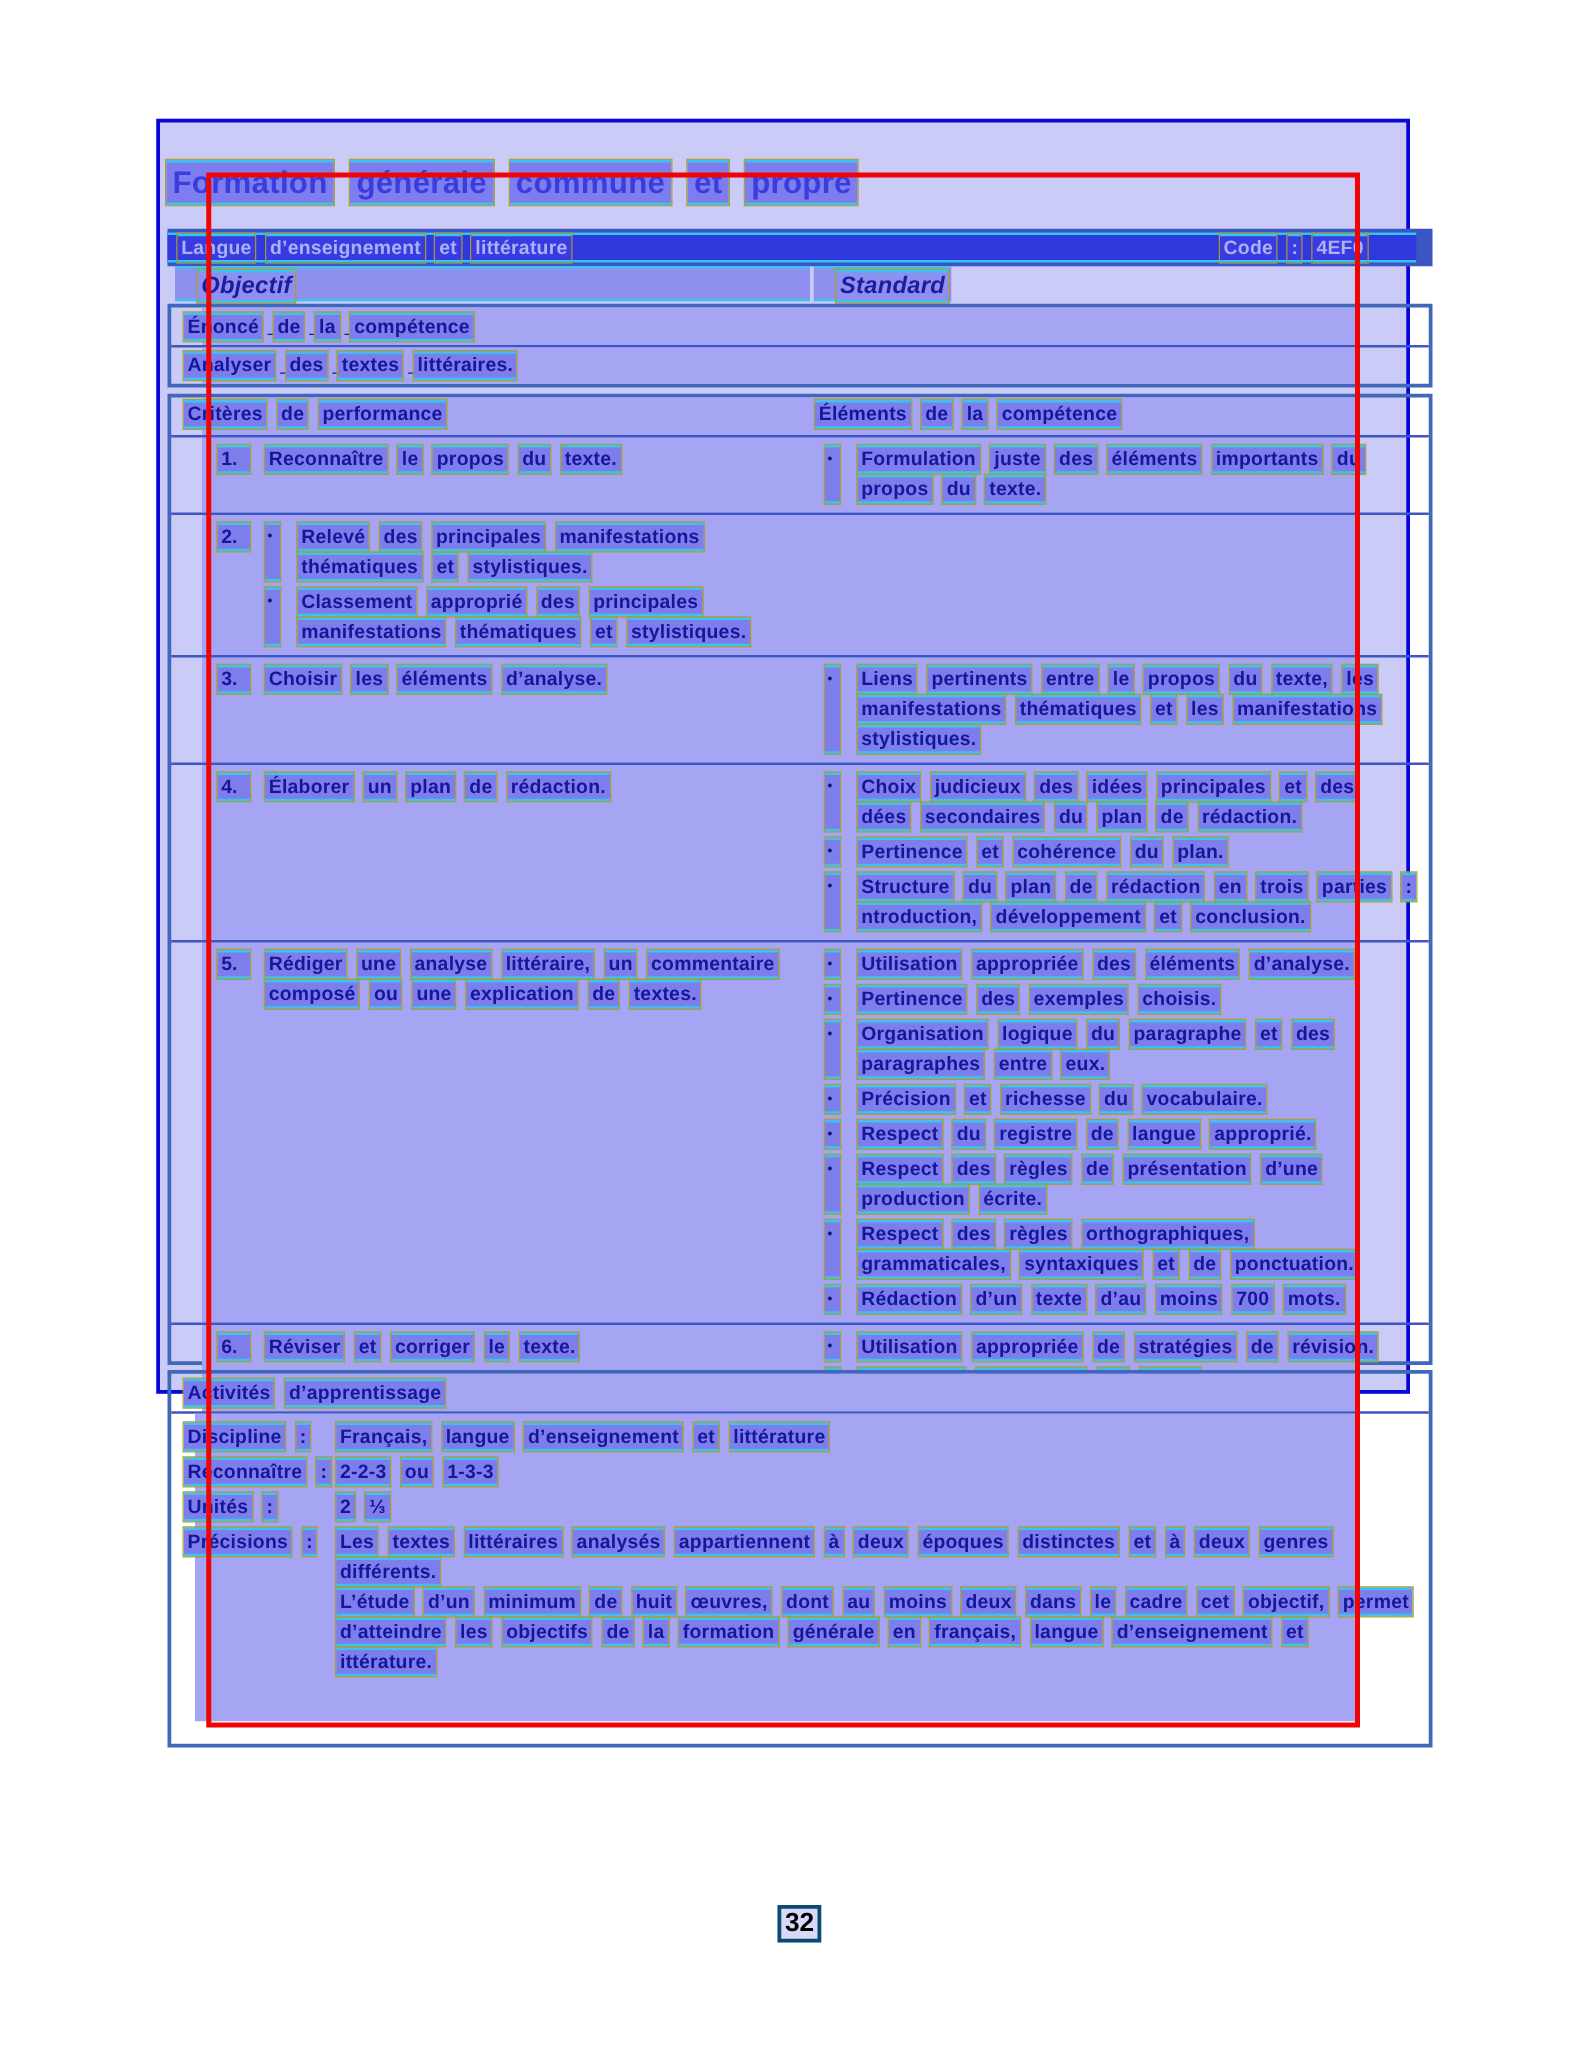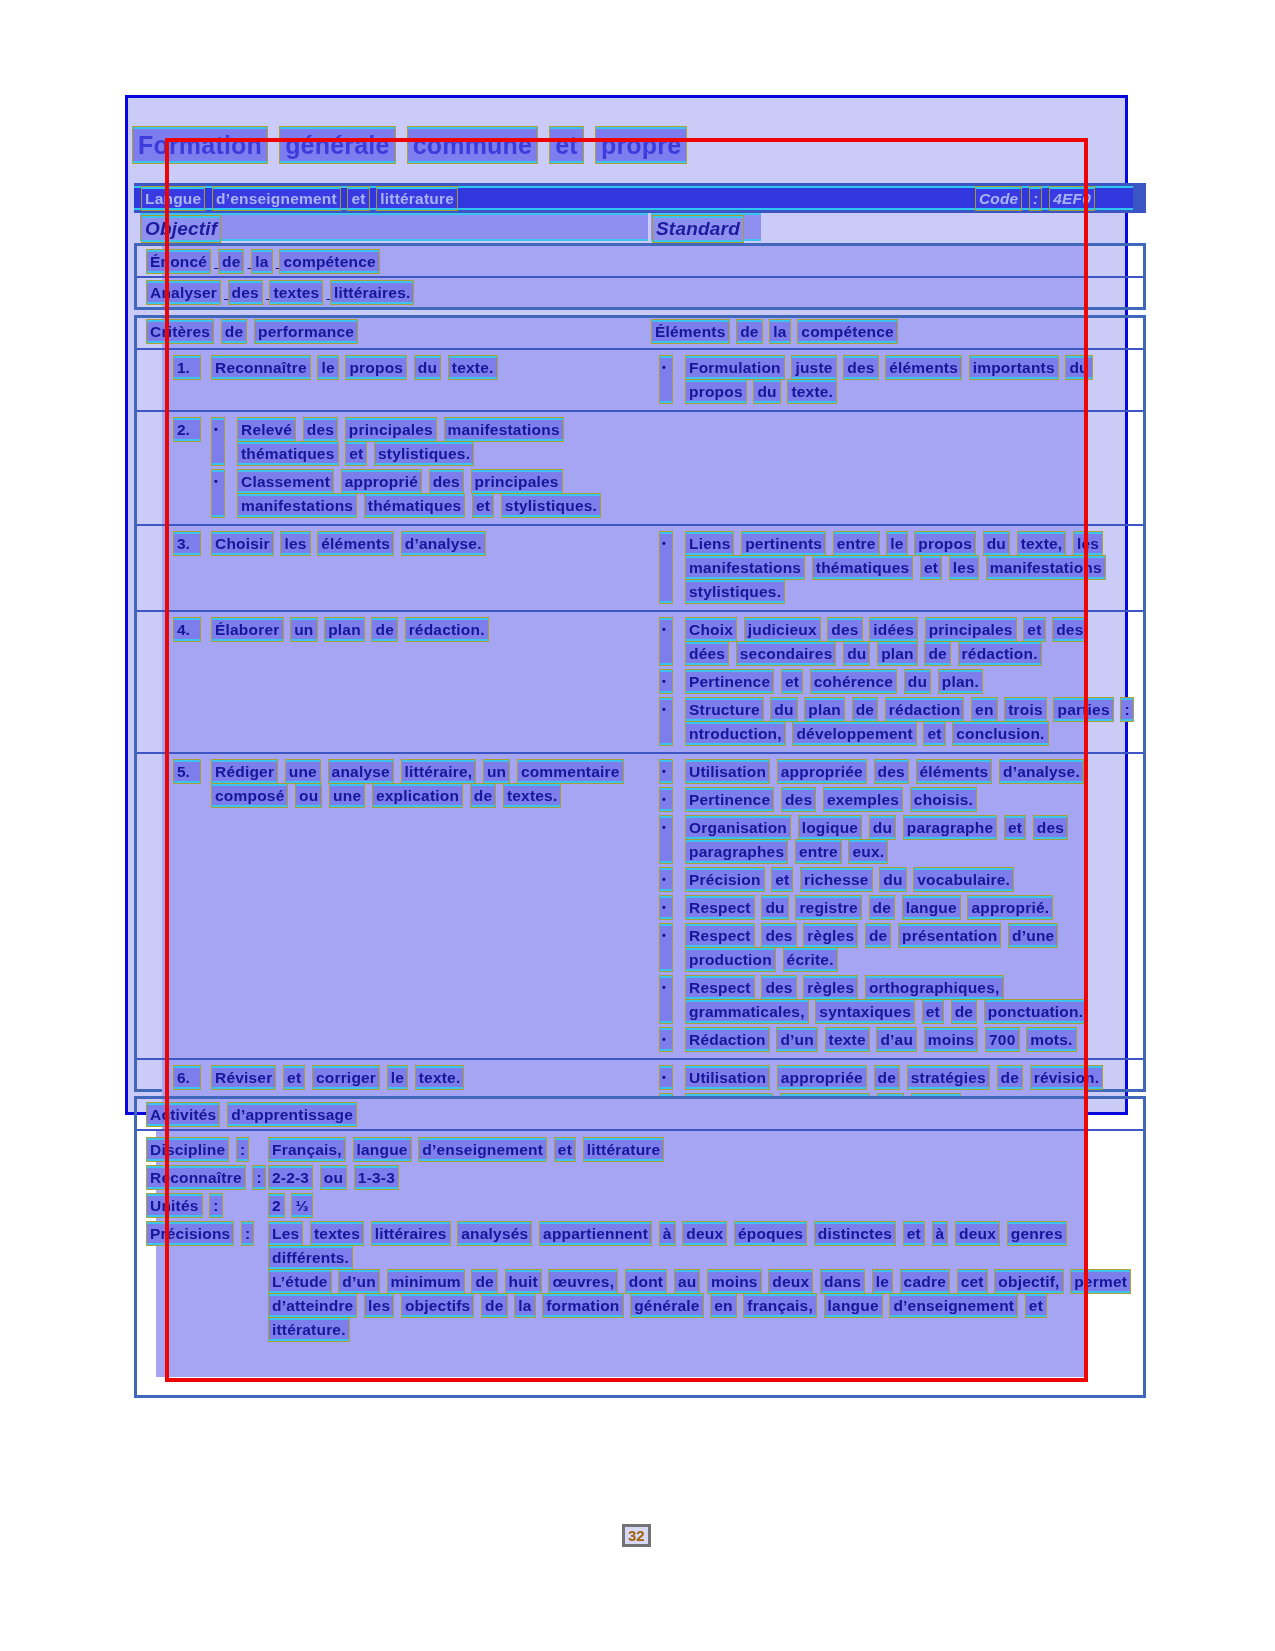--- a/index.html
+++ b/index.html
@@ -13,25 +13,25 @@
   .w{display:inline-block;background:#7d7dec;border-top:2px solid #3ec2ee;border-bottom:2px solid #3ec2ee;
      outline:1px solid rgba(169,158,43,.95);padding:0 3px;margin:0 4px 1px 0;line-height:19px;font-size:15.5px;}
   .on-dark .w{background:#3a3ae2;color:#a9b3f4;border-top-color:#2fc6f2;border-bottom-color:#2fc6f2;}
   .title-words .w{background:#7d7df0;color:#3c3cdc;font-size:25px;line-height:30px;padding:1px 5px;}
   .obj-words .w{background:#8f8ff0;color:#1c1c9e;font-style:italic;font-size:19px;line-height:22px;}
   
   .topbar{position:absolute;left:6px;top:85px;width:1012px;height:30px;background:#3c55c5;}
   .topbar .band{position:absolute;left:0;top:3px;bottom:3px;right:13px;background:#3038dd;
                 border-top:2px solid #2fc6f2;border-bottom:2px solid #2fc6f2;}
   .topbar .subject{position:absolute;left:8px;top:4px;font-size:16px;}
-  .topbar .code{position:absolute;right:48px;top:4px;font-size:16px;font-style:italic;}
+  .topbar .code{position:absolute;right:48px;top:4px;font-size:16px;}
   
   .objrow{position:absolute;left:0;top:115px;width:1012px;height:30px;}
   .objbar{position:absolute;top:0;height:28px;background:#8f8ff0;border-top:2px solid #3ec2ee;
-          border-bottom:2px solid #3ec2ee;box-sizing:border-box;padding:1px 2px;}
+          border-bottom:2px solid #3ec2ee;box-sizing:border-box;padding:1px 18px;}
   .objbar.left{left:12px;width:508px;}
   .objbar.right{left:523px;width:110px;}
   
   .sec{position:absolute;left:6px;width:1012px;box-sizing:border-box;border:3px solid #4067ba;}
   .boxA{top:145px;height:67px;text-decoration:underline;}
   .boxB{top:217px;height:777px;}
   .boxC{top:998px;height:302px;}
   .fillzone{background:linear-gradient(to right,transparent var(--fl,25px),#a5a5f3 var(--fl,25px),
             #a5a5f3 calc(100% - 58px),transparent calc(100% - 58px));}
   .hrow{padding:3px 0 2px 10px;font-size:16.5px;}
@@ -46,22 +46,22 @@
   .crit{display:grid;grid-template-columns:14px 1fr;column-gap:12px;margin:0 0 4px 0;}
   .w.bullet{width:8px;padding:0 2px;font-size:11px;line-height:19px;color:#10107e;}
   .r1{min-height:56px;} .r2{min-height:108px;} .r3{min-height:82px;}
   .r4{min-height:132px;} .r5{min-height:298px;} .r6{min-height:60px;}
   
   .details{--fl:19px;padding:6px 0 0 0;min-height:240px;}
   .drow{display:grid;grid-template-columns:122px 1fr;padding:1px 0 1px 10px;margin-bottom:2px;}
   
   .redrect{position:absolute;left:165px;top:138px;width:923px;height:1244px;
            border:4px solid #ee0404;box-sizing:border-box;pointer-events:none;z-index:50;}
-  .pagenum{position:absolute;left:622px;top:1524px;border:3px solid #737373;background:#d8d8f8;
-           padding:0 3px;font-size:15px;color:#a16207;}
+  .pagenum{position:absolute;left:622px;top:1524px;border:3px solid #0c4a6e;background:#d8d8f8;
+           padding:0 3px;font-size:21px;color:#000000;}
   .title{position:absolute;left:5px;top:27px;margin:0;font-weight:700;}
 </style>
 </head>
 <body>
 
 <div class="canvas">
   <div class="page">
 
     <h1 class="title">
       <span class="words title-words"><span class="w">Formation</span> <span class="w">générale</span> <span class="w">commune</span> <span class="w">et</span> <span class="w">propre</span> </span>

